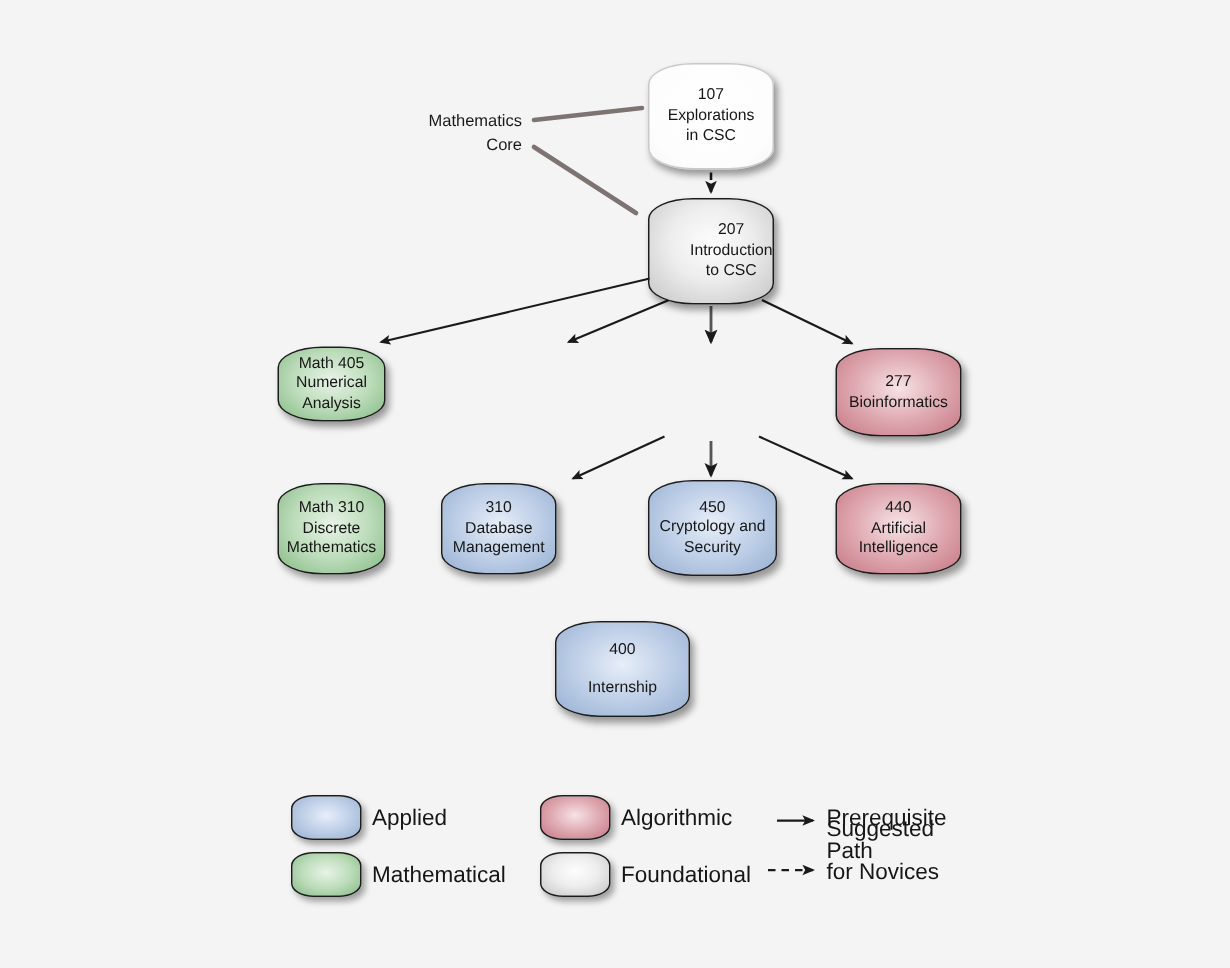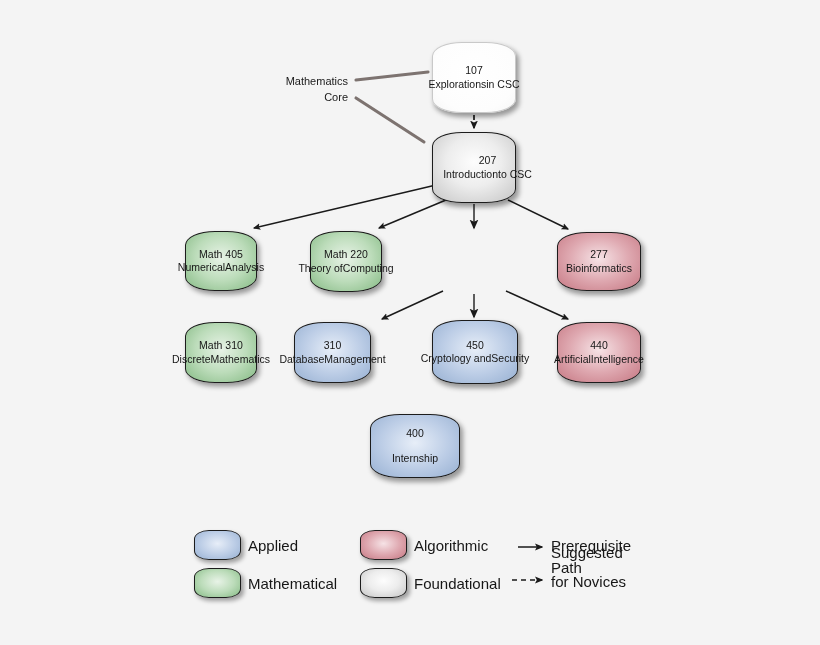--- a/index.html
+++ b/index.html
@@ -40,21 +40,21 @@
     color: #161616;
     font-size: 10.5px;
     line-height: 13.5px;
     box-shadow: 2.5px 3.5px 5px rgba(0,0,0,0.38);
     z-index: 5;
   }
   .node .code { white-space: nowrap; text-align: center; }
   .node .title { white-space: nowrap; }
   .node .title-wrap {
     display: flex;
-    flex-direction: row;
+    flex-direction: column;
   }
 
   
   .cat-applied {
     background: radial-gradient(ellipse 80% 85% at 50% 45%, #e7eef8 0%, #bccde6 48%, #8ea9cd 100%);
   }
   .cat-mathematical {
     background: radial-gradient(ellipse 80% 85% at 50% 45%, #e8f3e7 0%, #bcdcba 46%, #78b277 100%);
   }
   .cat-algorithmic {
@@ -64,21 +64,21 @@
     background: radial-gradient(ellipse 80% 85% at 50% 42%, #fdfdfd 0%, #ededed 42%, #bfbfbf 100%);
   }
   .cat-foundational-light {
     background: radial-gradient(ellipse 85% 90% at 50% 45%, #ffffff 0%, #fdfdfd 60%, #f2f2f2 100%);
     border: 1.4px solid #c9c9c9;
   }
 
   
   #node-107  { left: 432px; top: 42px;  width: 84px;  height: 71px; }
   #node-207  { left: 432px; top: 132px; width: 84px;  height: 71px; padding-left: 27px; }
-  #node-m405 { left: 185px; top: 231px; width: 72px;  height: 60px; }
+  #node-m405 { left: 185px; top: 231px; width: 72px;  height: 50px; }
   #node-m220 { left: 310px; top: 231px; width: 72px;  height: 61px; }
   #node-234  { left: 435px; top: 231px; width: 78px;  height: 61px; }
   #node-277  { left: 557px; top: 232px; width: 84px;  height: 59px; }
   #node-m310 { left: 185px; top: 322px; width: 72px;  height: 61px; }
   #node-310  { left: 294px; top: 322px; width: 77px;  height: 61px; }
   #node-450  { left: 432px; top: 320px; width: 86px;  height: 64px; }
   #node-440  { left: 557px; top: 322px; width: 84px;  height: 61px; }
   #node-400  { left: 370px; top: 414px; width: 90px;  height: 64px; }
 
   #node-400 .code { margin-bottom: 11px; }
@@ -188,27 +188,20 @@
   </div>
 
   <div class="node cat-mathematical" id="node-m405">
     <div class="code">Math 405</div>
     <div class="title-wrap">
       <div class="title">Numerical</div>
       <div class="title">Analysis</div>
     </div>
   </div>
 
-  <div class="node cat-mathematical" id="node-m220">
-    <div class="code">Math 220</div>
-    <div class="title-wrap">
-      <div class="title">Theory of</div>
-      <div class="title">Computing</div>
-    </div>
-  </div>
 
 
   <div class="node cat-algorithmic" id="node-277">
     <div class="code">277</div>
     <div class="title-wrap">
       <div class="title">Bioinformatics</div>
     </div>
   </div>
 
   <div class="node cat-mathematical" id="node-m310">

